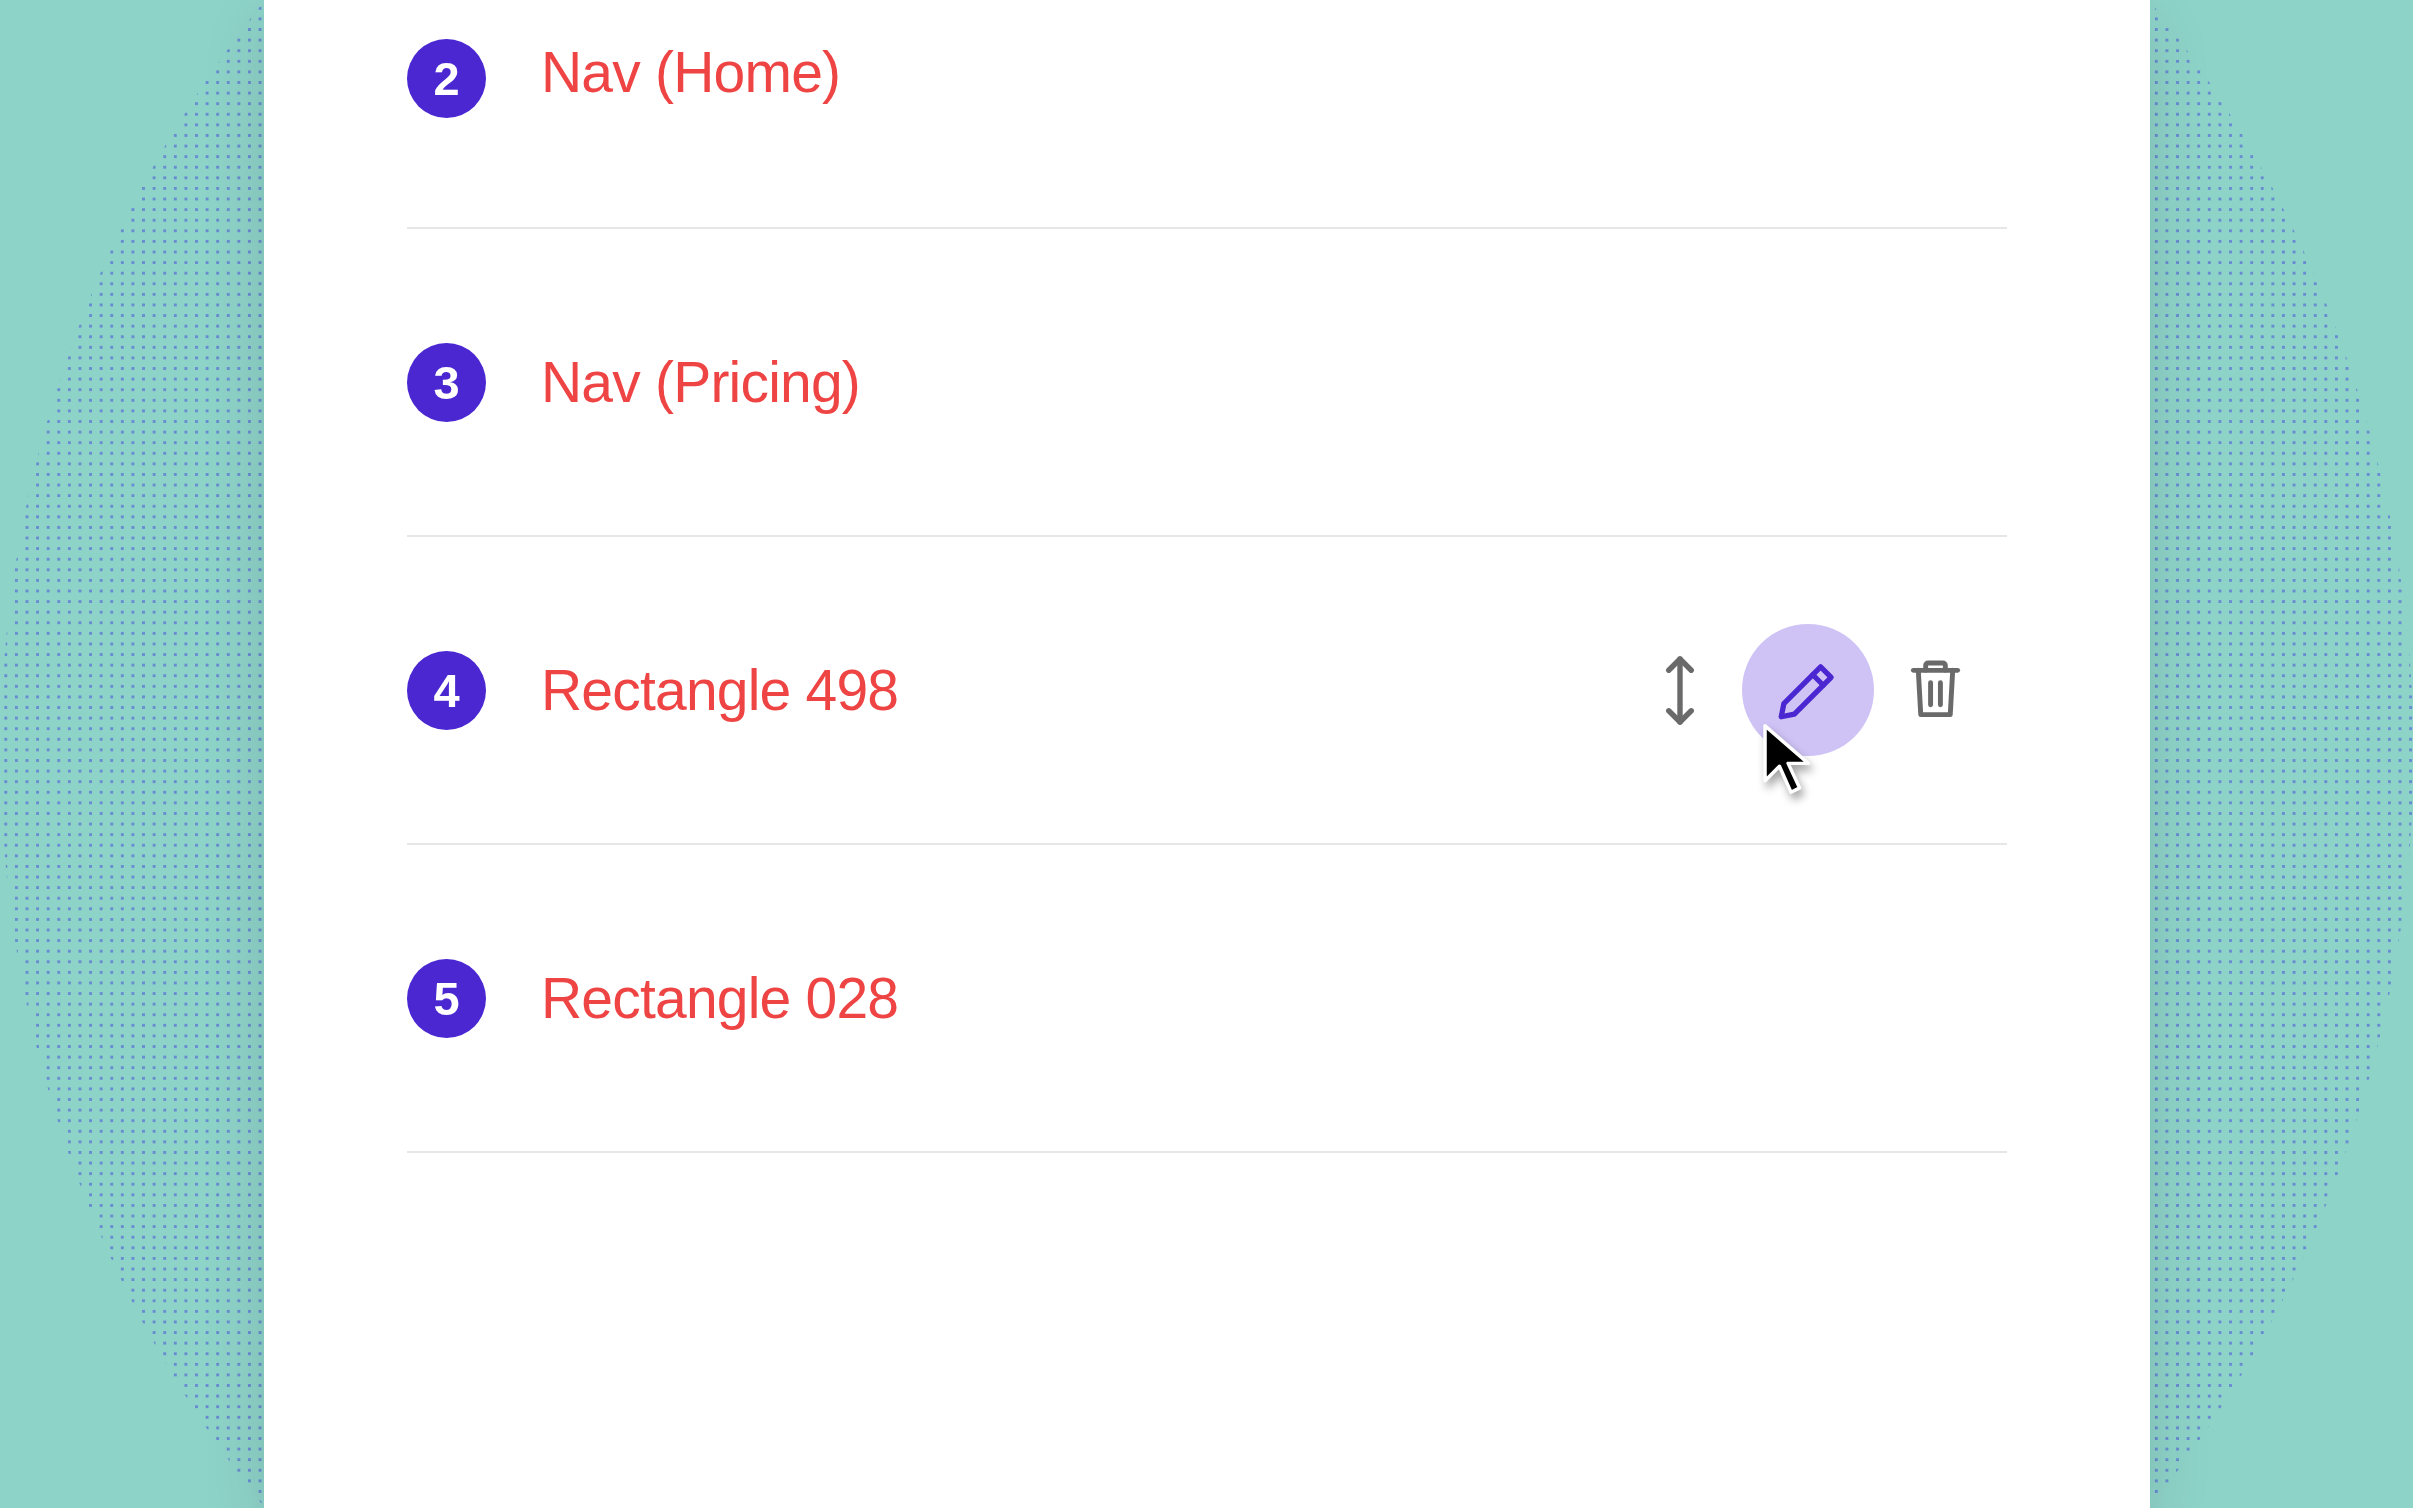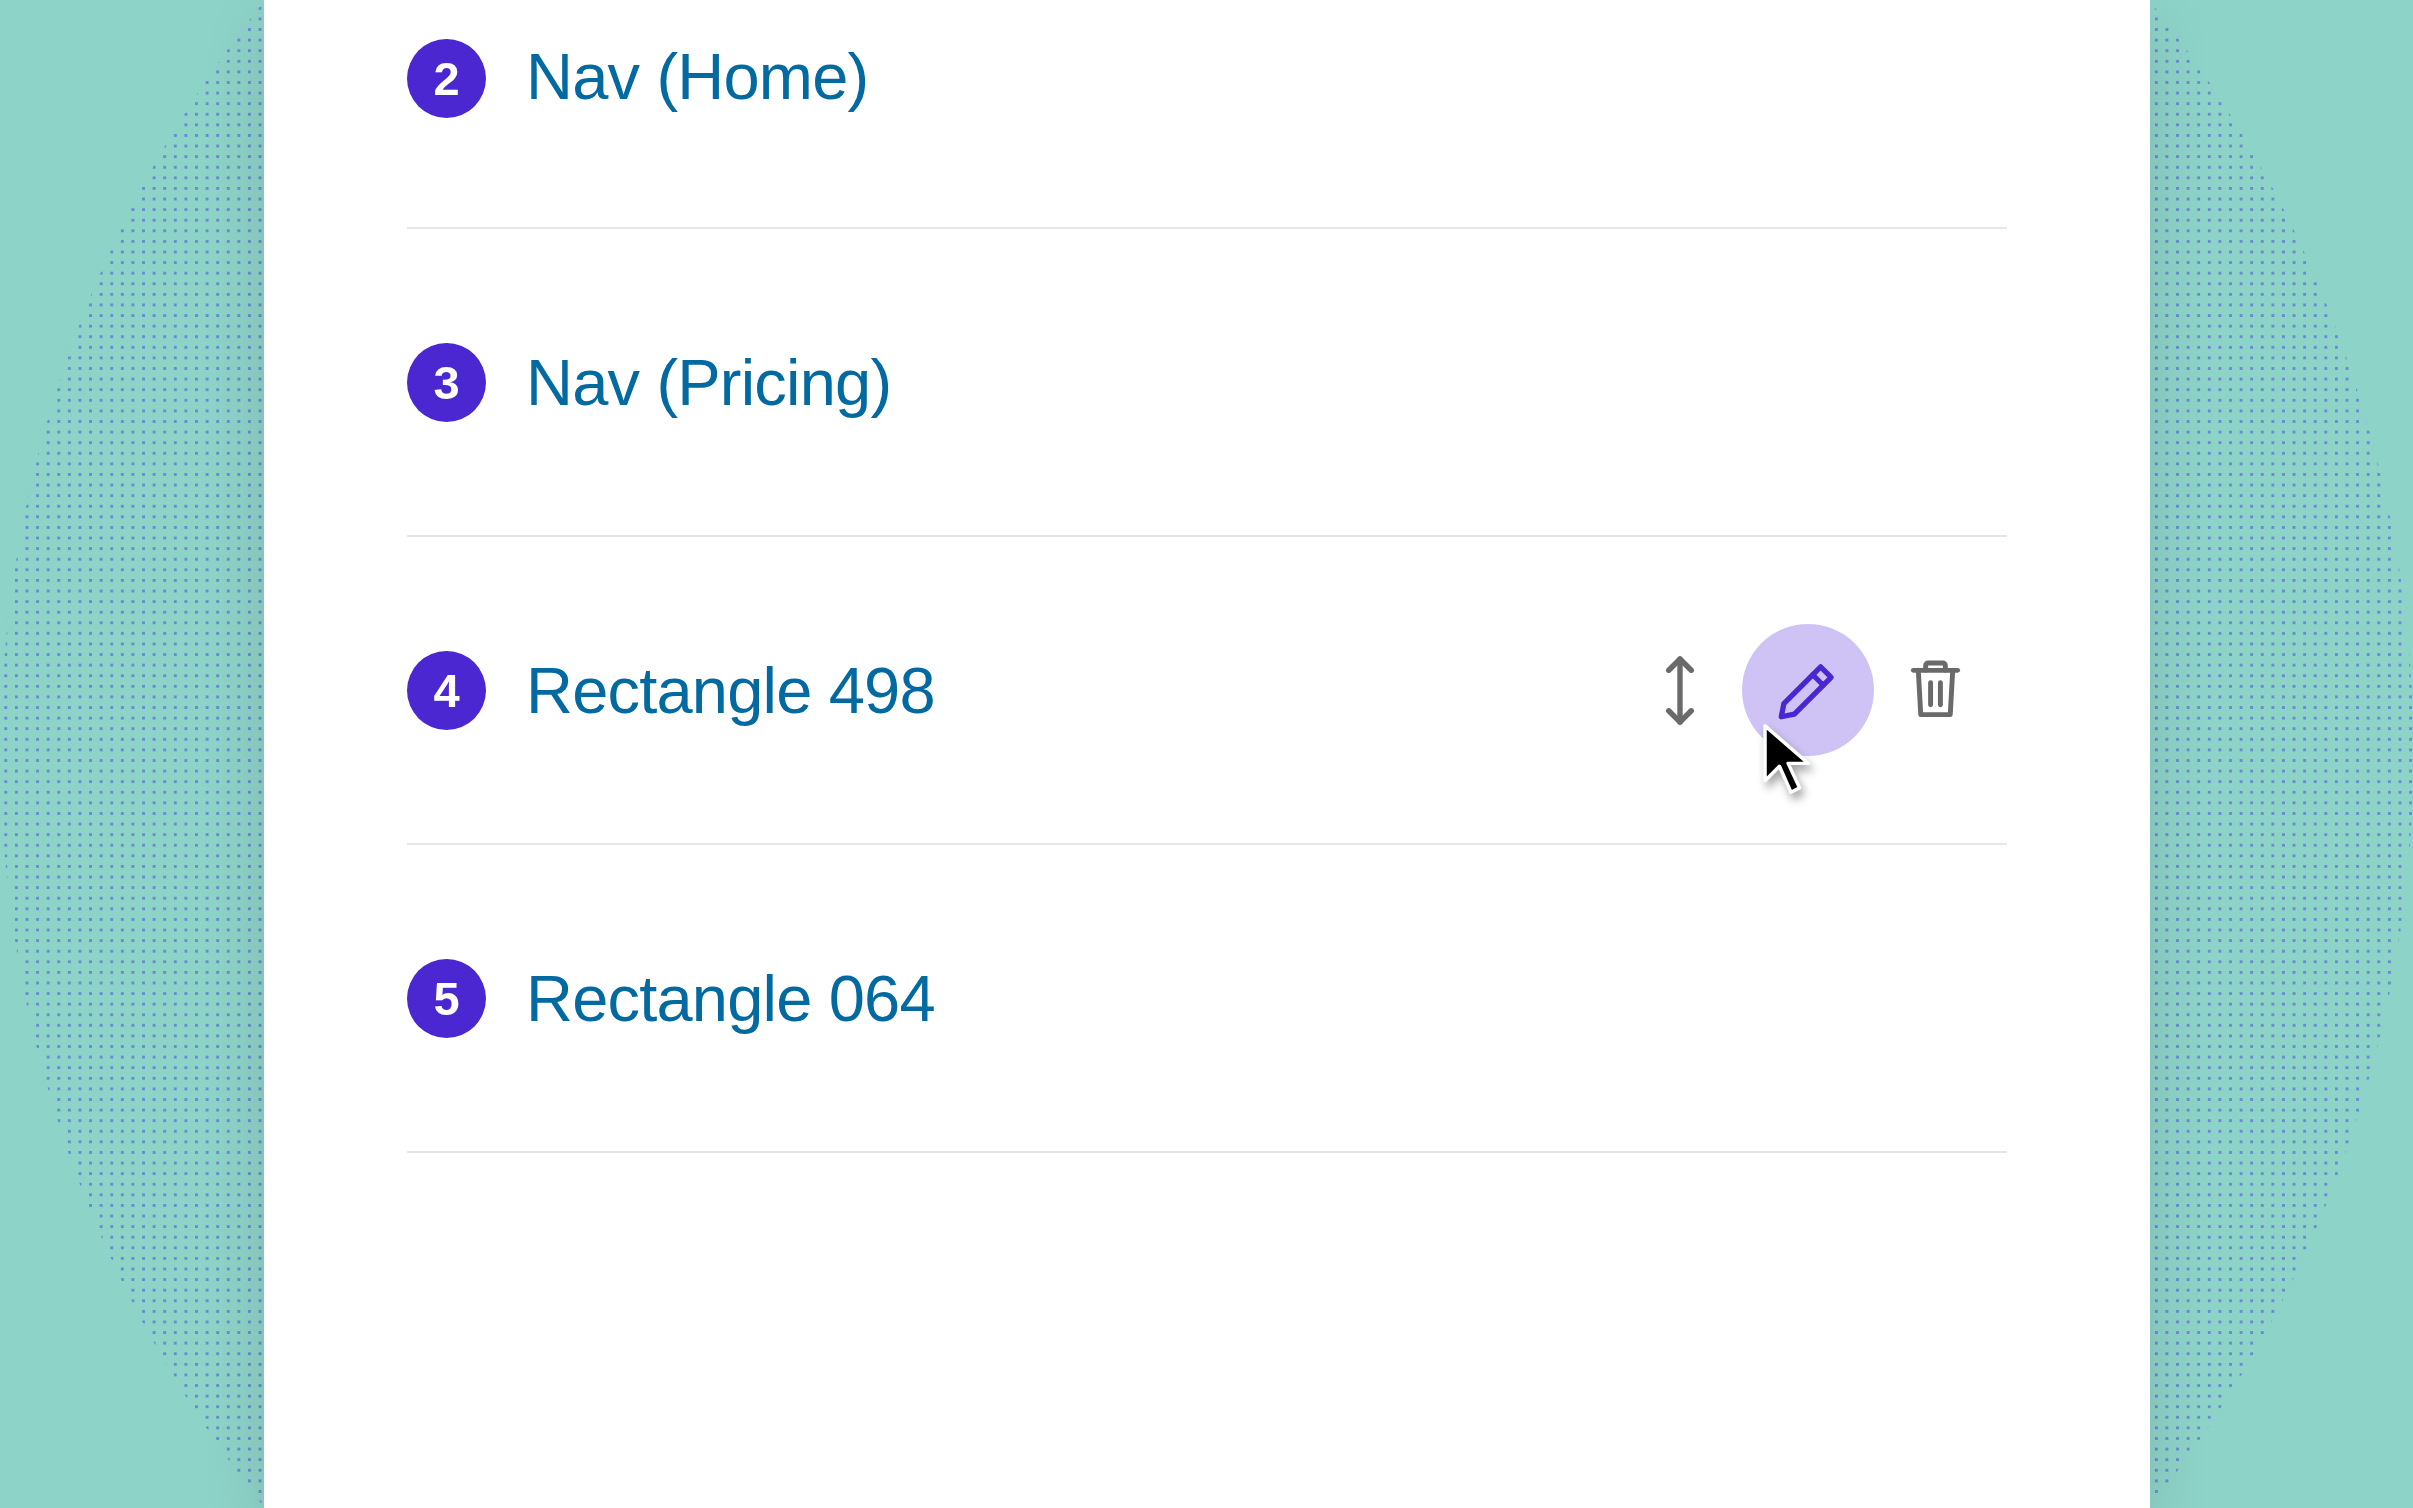--- a/index.html
+++ b/index.html
@@ -59,23 +59,23 @@
     color: #fff;
     display: flex;
     align-items: center;
     justify-content: center;
     font-size: 47px;
     font-weight: 700;
     flex: 0 0 auto;
   }
 
   .label {
-    margin-left: 40px;
-    font-size: 65px;
-    color: #0369a1;
+    margin-left: 55px;
+    font-size: 57px;
+    color: #ef4444;
     letter-spacing: -0.8px;
   }
 
   .actions {
     position: absolute;
     right: 30px;
     display: flex;
     align-items: center;
     gap: 45px;
   }
@@ -191,21 +191,21 @@
             <line x1="14" y1="10" x2="14" y2="19"></line>
           </svg>
         </div>
       </div>
     </div>
 
     <div class="row">
       <div class="badge">
         <span>5</span>
       </div>
-      <div class="label">Rectangle 064</div>
+      <div class="label">Rectangle 028</div>
     </div>
 
   </div>
 
 </div>
 
 <div class="cursor">
   <svg width="60" height="75" viewBox="0 0 20 26">
     <path d="M1 1 L1 20 L6 15 L10 24 L13 22.5 L9 14 L16 14 Z" fill="#000" stroke="#fff" stroke-width="1.2" stroke-linejoin="round"></path>
   </svg>

